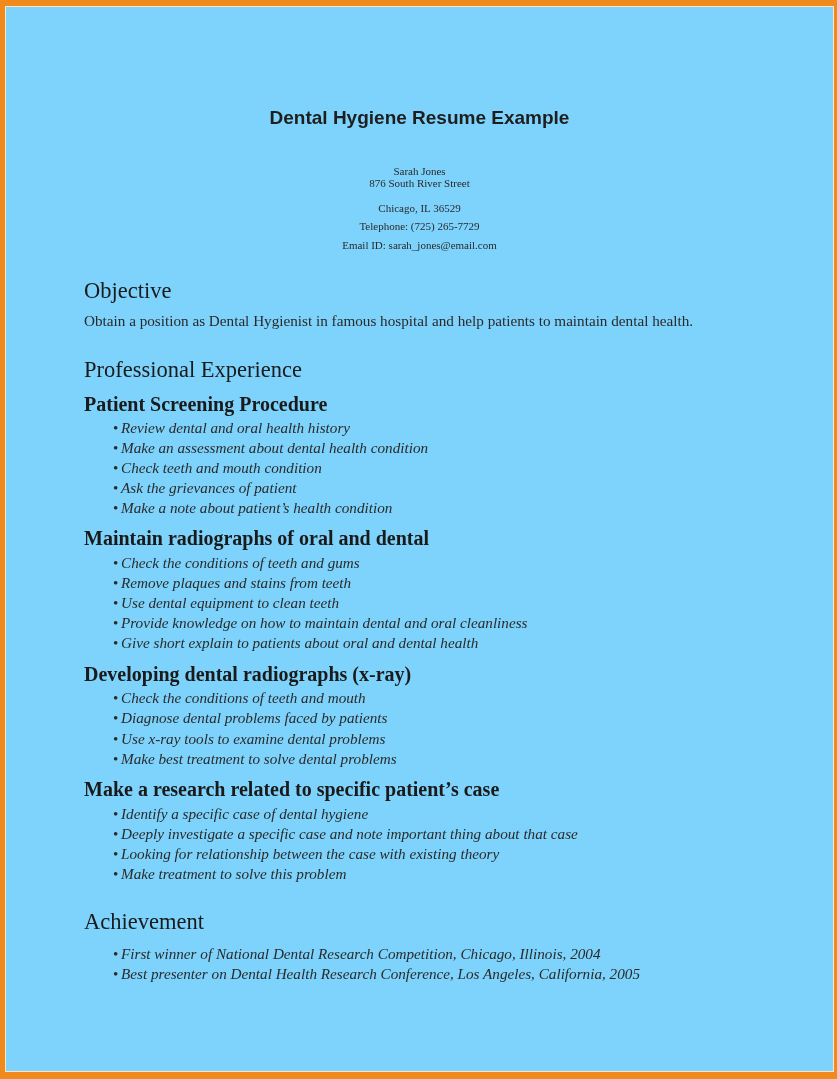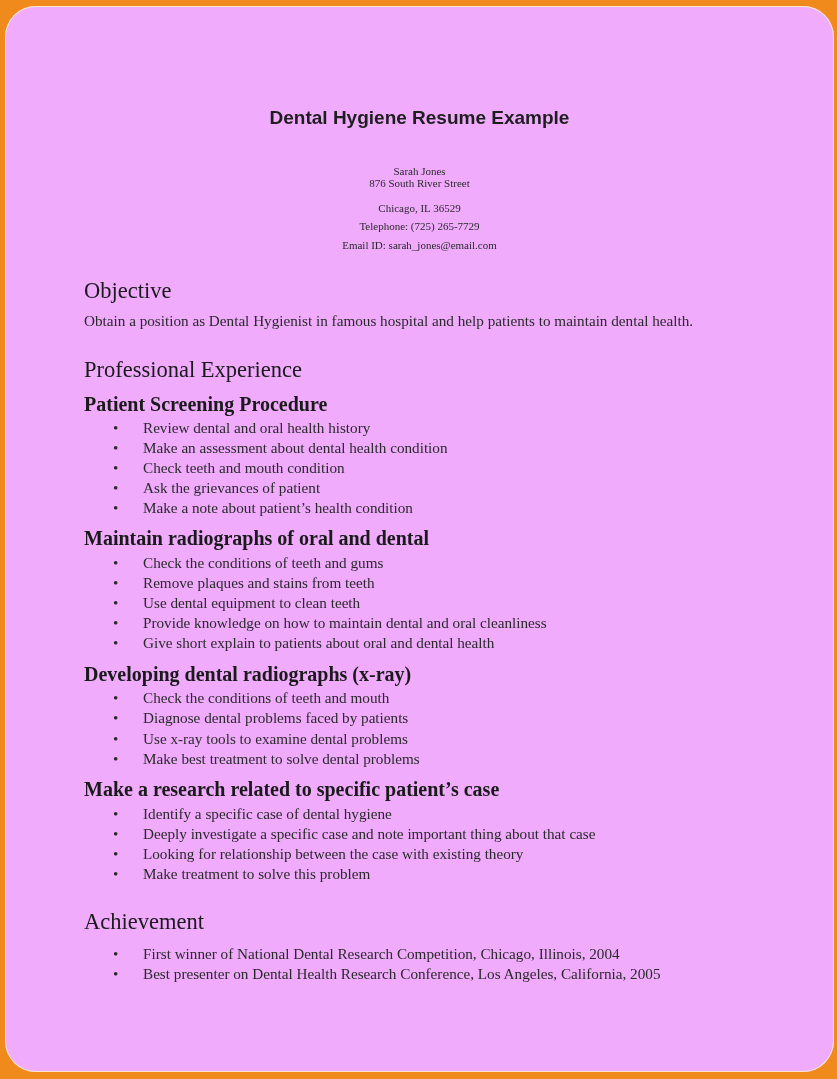--- a/index.html
+++ b/index.html
@@ -4,37 +4,36 @@
   <style>
     html, body { margin: 0; padding: 0; }
     body {
       width: 837px; height: 1079px; position: relative; overflow: hidden;
       background: #f08a1c;
       font-family: "Liberation Serif", "DejaVu Serif", serif;
       color: #222;
     }
     .page {
       position: absolute; left: 5px; top: 6px; right: 3px; bottom: 7px;
-      background: #f0abfc;
+      background: #7dd3fc;
       box-shadow: inset 0 0 0 1px #fbe6c8;
-      border-radius: 31px;
     }
     .abs { position: absolute; white-space: nowrap; }
     .title {
       left: 0; right: 0; top: 101px; text-align: center;
       font-family: "Liberation Sans", "DejaVu Sans", sans-serif;
       font-weight: bold; font-size: 19px; color: #1e1e1e;
     }
     .contact { left: 0; right: 0; text-align: center; font-size: 11px; color: #2a2a2a; }
     .h2 { font-weight: normal; font-size: 22.5px; color: #1a1a1a; left: 79px; }
     .h3 { font-weight: bold; font-size: 20px; color: #1a1a1a; left: 79px; }
     .para { font-size: 15.2px; color: #2a2a2a; left: 79px; }
     .bullet { font-size: 15.2px; color: #2a2a2a; }
     .bullet .dot { position: absolute; left: 108px; }
-    .bullet .txt { position: absolute; left: 138px; white-space: nowrap; }
+    .bullet .txt { position: absolute; left: 116px; white-space: nowrap; font-style: italic; }
   </style>
 </head>
 <body>
 
 <div class="page">
 
   <div class="abs title">Dental Hygiene Resume Example</div>
 
   <div>
     <div class="abs contact" style="top:159px">Sarah Jones</div>

